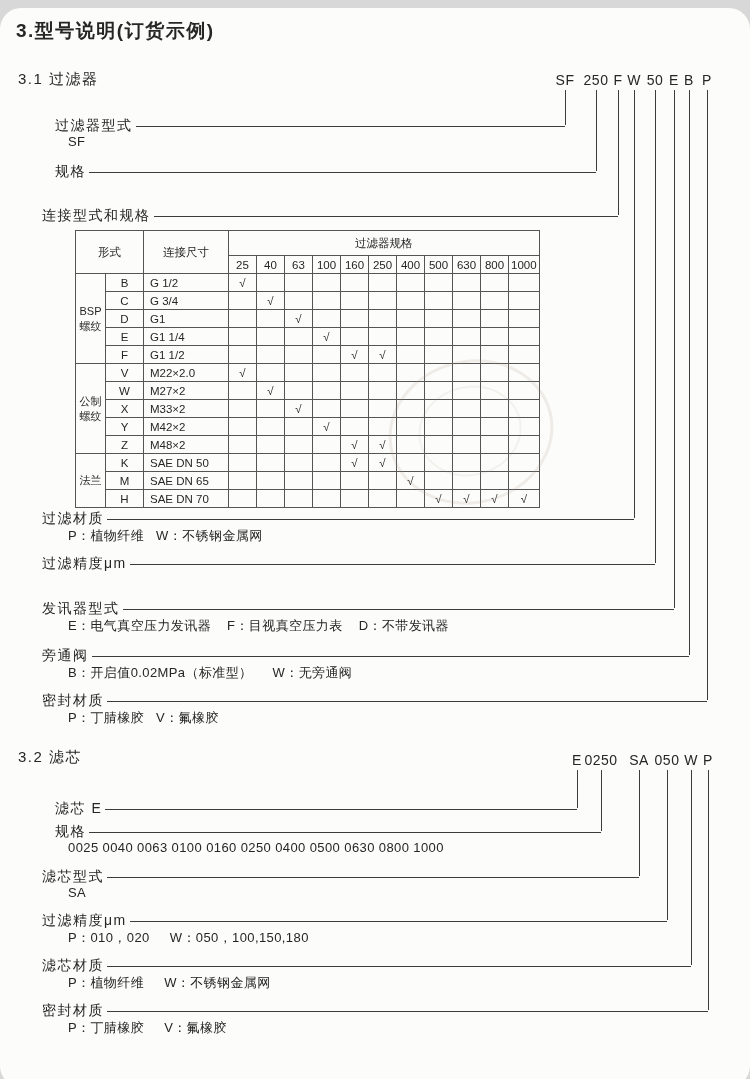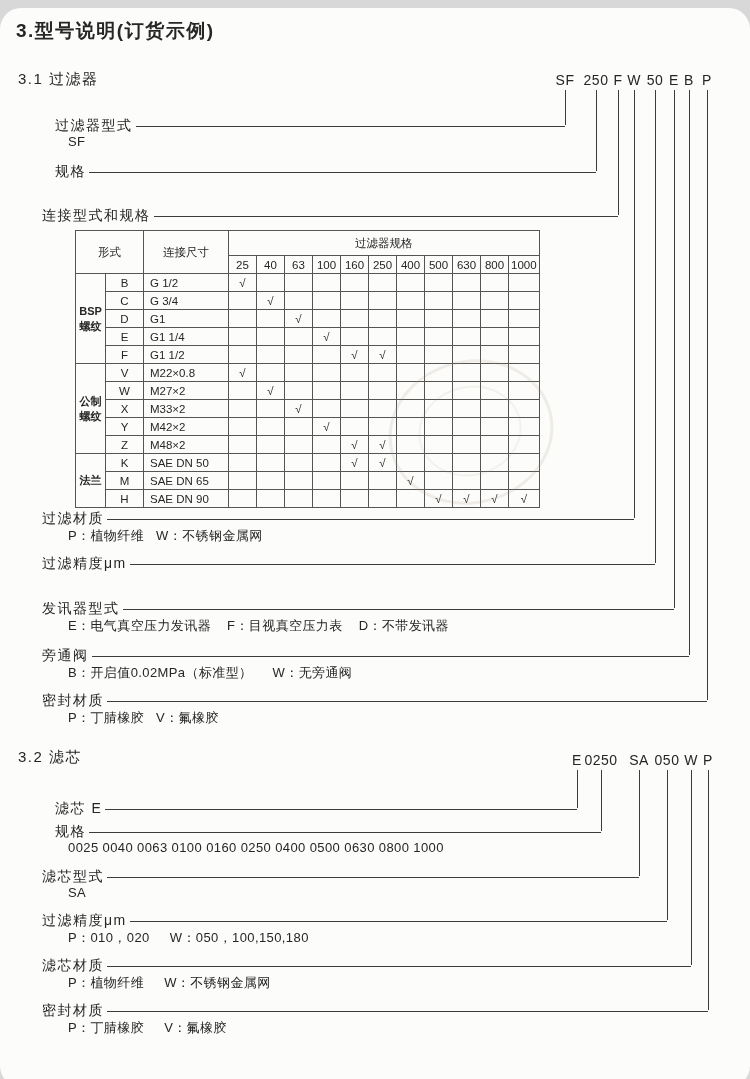--- a/index.html
+++ b/index.html
@@ -15,21 +15,21 @@
   .item .lbl{font-size:14px;letter-spacing:1.5px;white-space:pre;padding-right:3px;}
   .item .hfill{flex:1 1 auto;height:1px;background:#3c3c3c;position:relative;top:1px;}
 
   .sub{position:absolute;font-size:13px;letter-spacing:.4px;white-space:pre;}
   .vline{position:absolute;width:1px;background:#3c3c3c;}
 
   table.spec{position:absolute;left:75px;top:222px;border-collapse:collapse;table-layout:fixed;font-size:11.5px;color:#262626;}
   .spec th,.spec td{border:1px solid #555;font-weight:normal;text-align:center;padding:0 2px;height:17px;overflow:hidden;white-space:nowrap;}
   .spec thead tr:first-child th{height:24px;}
   .spec .size-cell{text-align:left;padding-left:6px;}
-  .spec .group-cell{font-size:11px;line-height:1.3;white-space:normal;padding:0 2px;font-weight:bold;}
+  .spec .group-cell{font-size:11px;line-height:1.3;white-space:normal;padding:0 2px;}
 
   .stamp{position:absolute;left:388px;top:352px;width:160px;height:138px;border:3px solid rgba(165,148,128,.15);border-radius:50%;transform:rotate(-14deg);}
   .stamp-inner{position:absolute;left:418px;top:378px;width:100px;height:86px;border:2px solid rgba(165,148,128,.10);border-radius:50%;transform:rotate(-14deg);}
 </style>
 </head>
 <body>
 
 <div id="page">
 
   <div class="page-title">3.型号说明(订货示例)</div>
@@ -170,21 +170,21 @@
           <td>√</td>
           <td></td>
           <td></td>
           <td></td>
           <td></td>
           <td></td>
         </tr>
         <tr>
           <th rowspan="5" class="group-cell">公制螺纹</th>
           <td>V</td>
-          <td class="size-cell">M22×0.8</td>
+          <td class="size-cell">M22×2.0</td>
           <td>√</td>
           <td></td>
           <td></td>
           <td></td>
           <td></td>
           <td></td>
           <td></td>
           <td></td>
           <td></td>
           <td></td>
@@ -276,21 +276,21 @@
           <td></td>
           <td></td>
           <td>√</td>
           <td></td>
           <td></td>
           <td></td>
           <td></td>
         </tr>
         <tr>
           <td>H</td>
-          <td class="size-cell">SAE DN 90</td>
+          <td class="size-cell">SAE DN 70</td>
           <td></td>
           <td></td>
           <td></td>
           <td></td>
           <td></td>
           <td></td>
           <td></td>
           <td>√</td>
           <td>√</td>
           <td>√</td>

